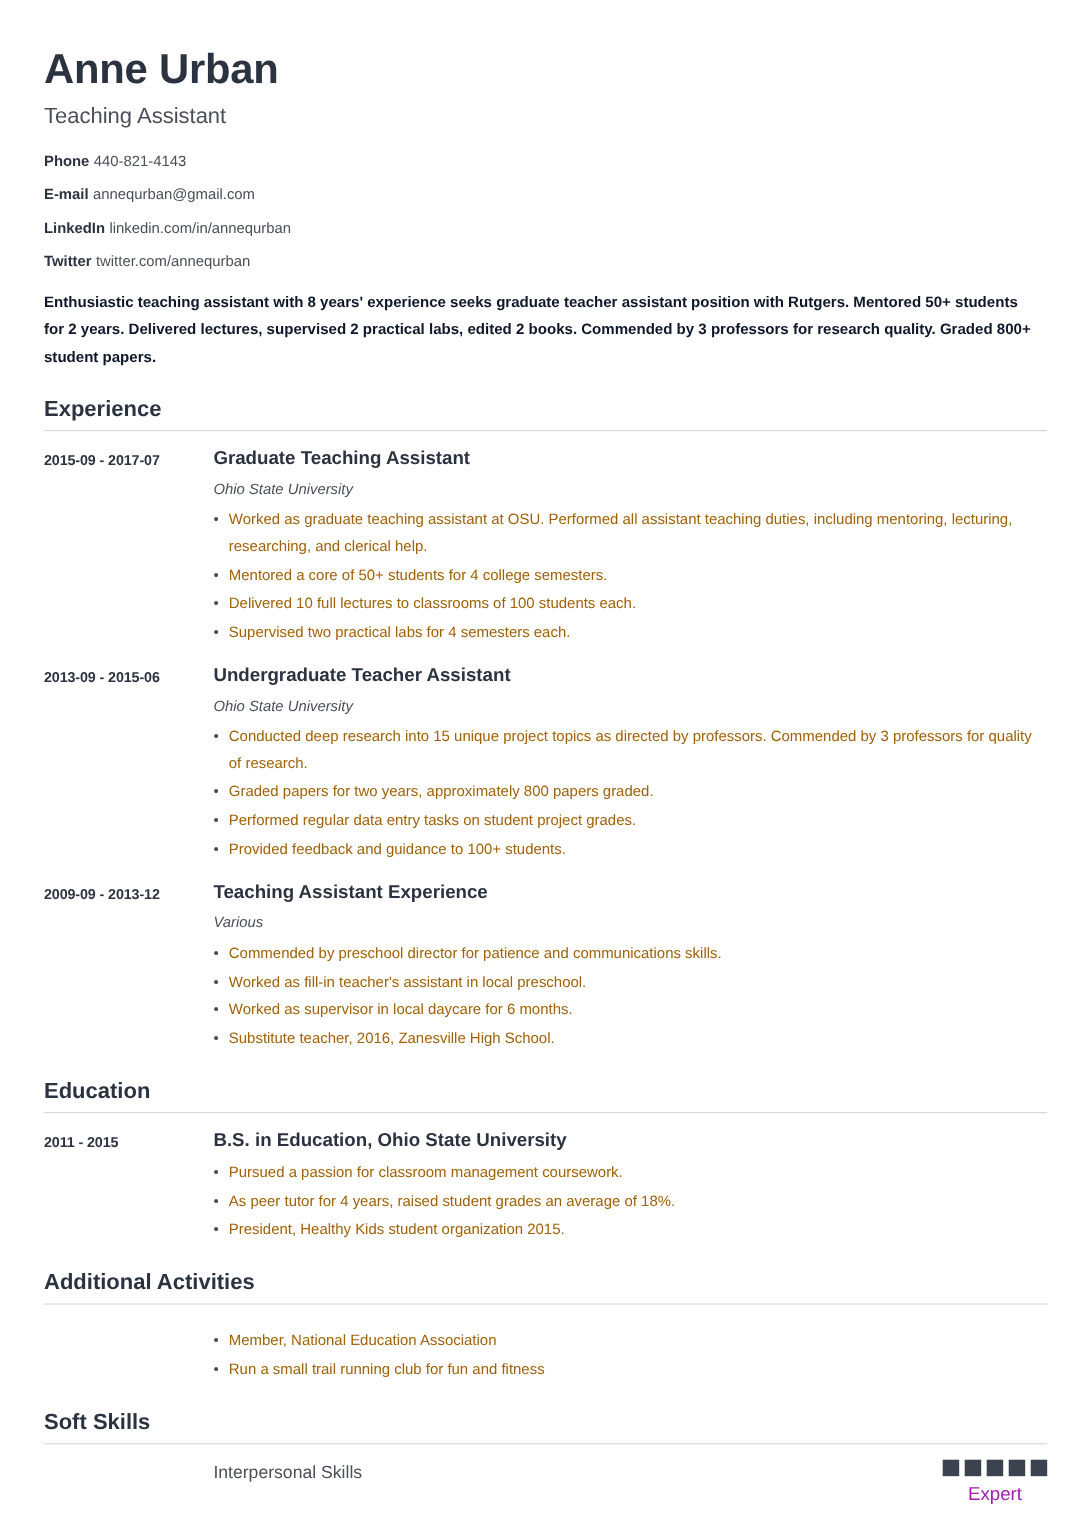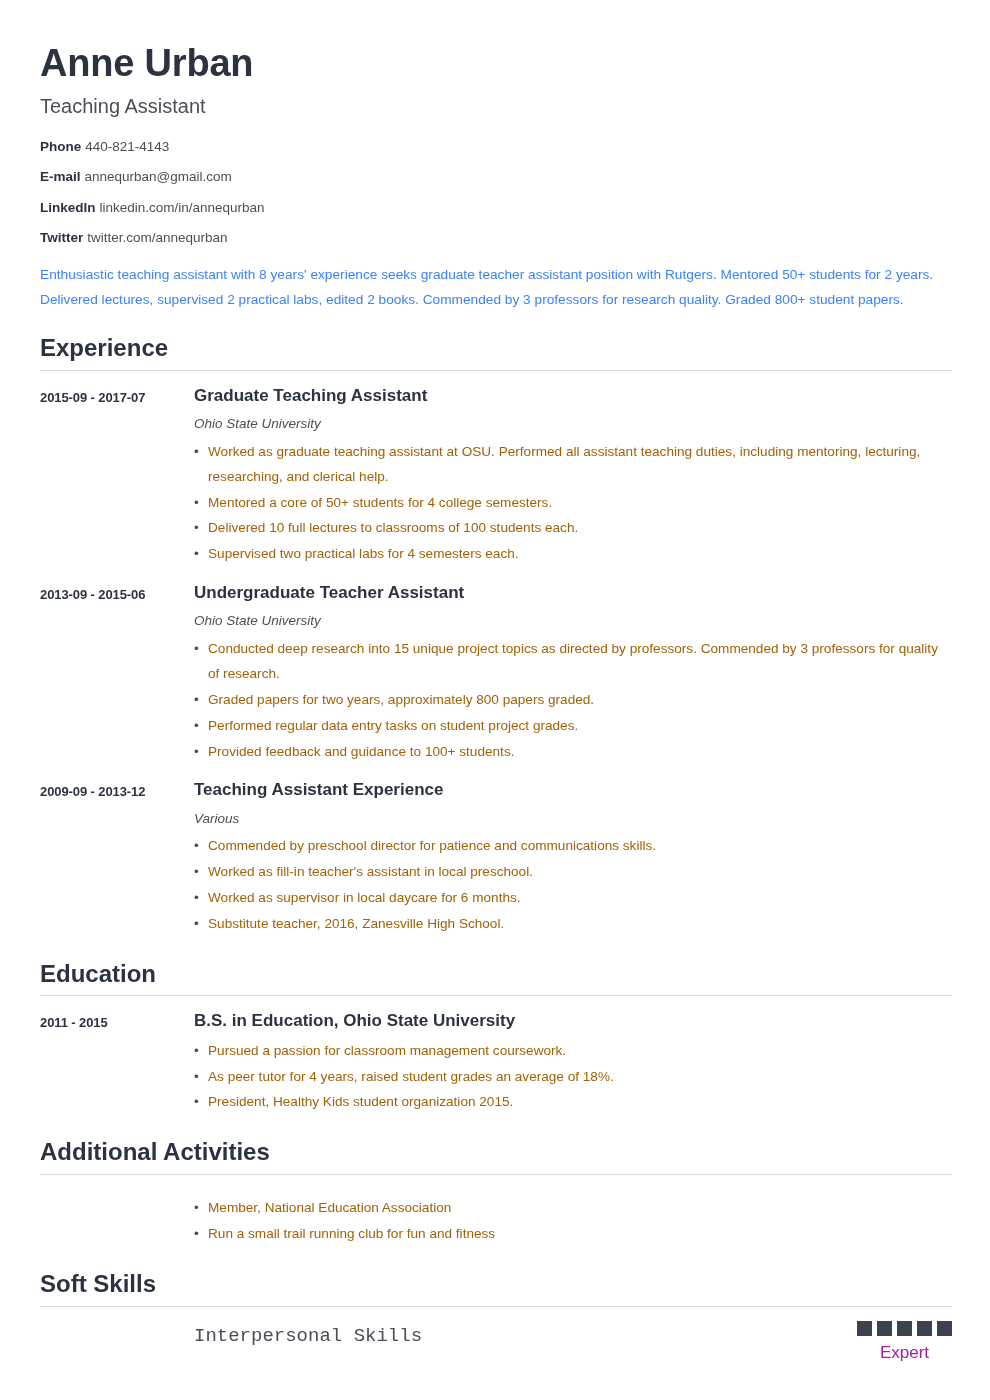--- a/index.html
+++ b/index.html
@@ -59,30 +59,31 @@
     color: #2b3240;
     margin-right: 4px;
   }
 
   .contact-value { color: #4a4f57; }
 
   .summary {
     margin-top: 6px;
     font-size: 13.7px;
     line-height: 1.85;
-    color: #3b82f6;
+    color: #0f172a;
     max-width: 905px;
     text-align: left;
+    font-weight: bold;
   }
 
   
   .section { margin-top: 22px; }
 
   .section-heading {
-    font-size: 24px;
+    font-size: 20px;
     font-weight: bold;
     color: #2b3240;
     line-height: 1.2;
     padding-bottom: 7px;
   }
 
   .section-rule {
     border-bottom: 1px solid #d4d5d7;
     width: 912px;
     margin-bottom: 14px;
@@ -153,25 +154,24 @@
   .skill-row {
     display: flex;
     align-items: flex-start;
     margin-top: 1px;
   }
 
   .skill-spacer { width: 154px; flex: 0 0 154px; }
 
   .skill-name {
     flex: 1 1 auto;
-    font-size: 19px;
+    font-size: 16px;
     color: #4a4f57;
     line-height: 1.4;
     padding-top: 2px;
-    font-family: Liberation Mono, monospace;
   }
 
   .skill-rating {
     flex: 0 0 auto;
     text-align: right;
   }
 
   .skill-squares {
     display: flex;
     gap: 5px;

